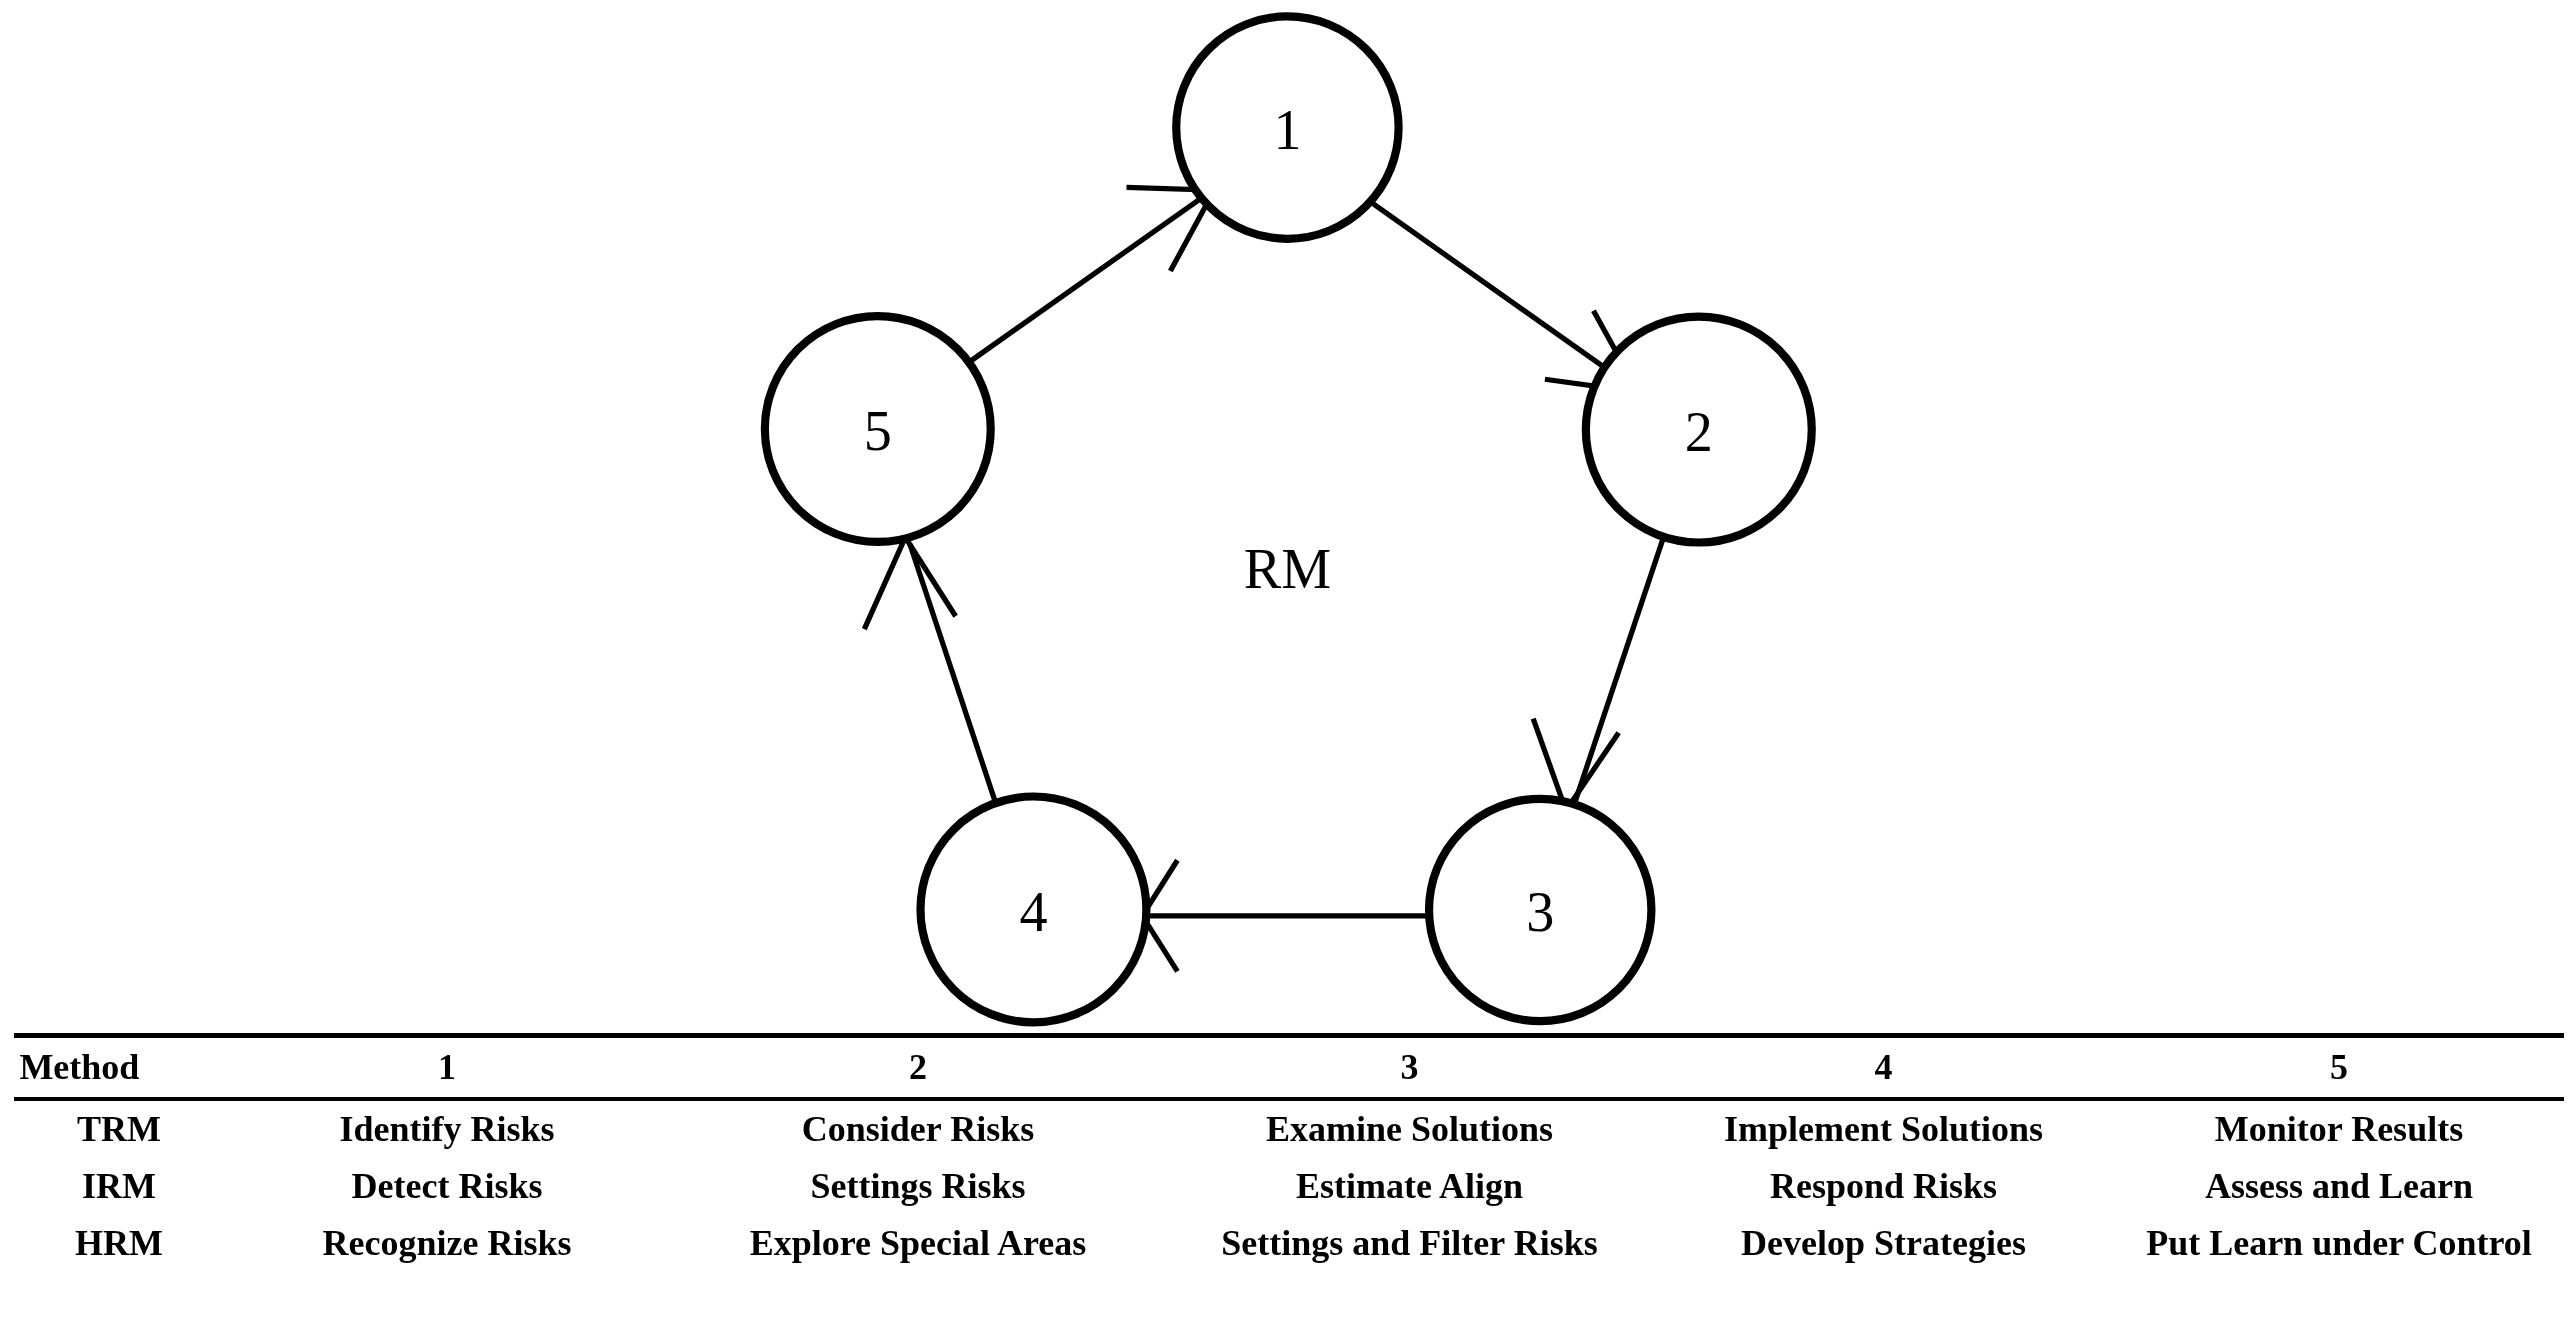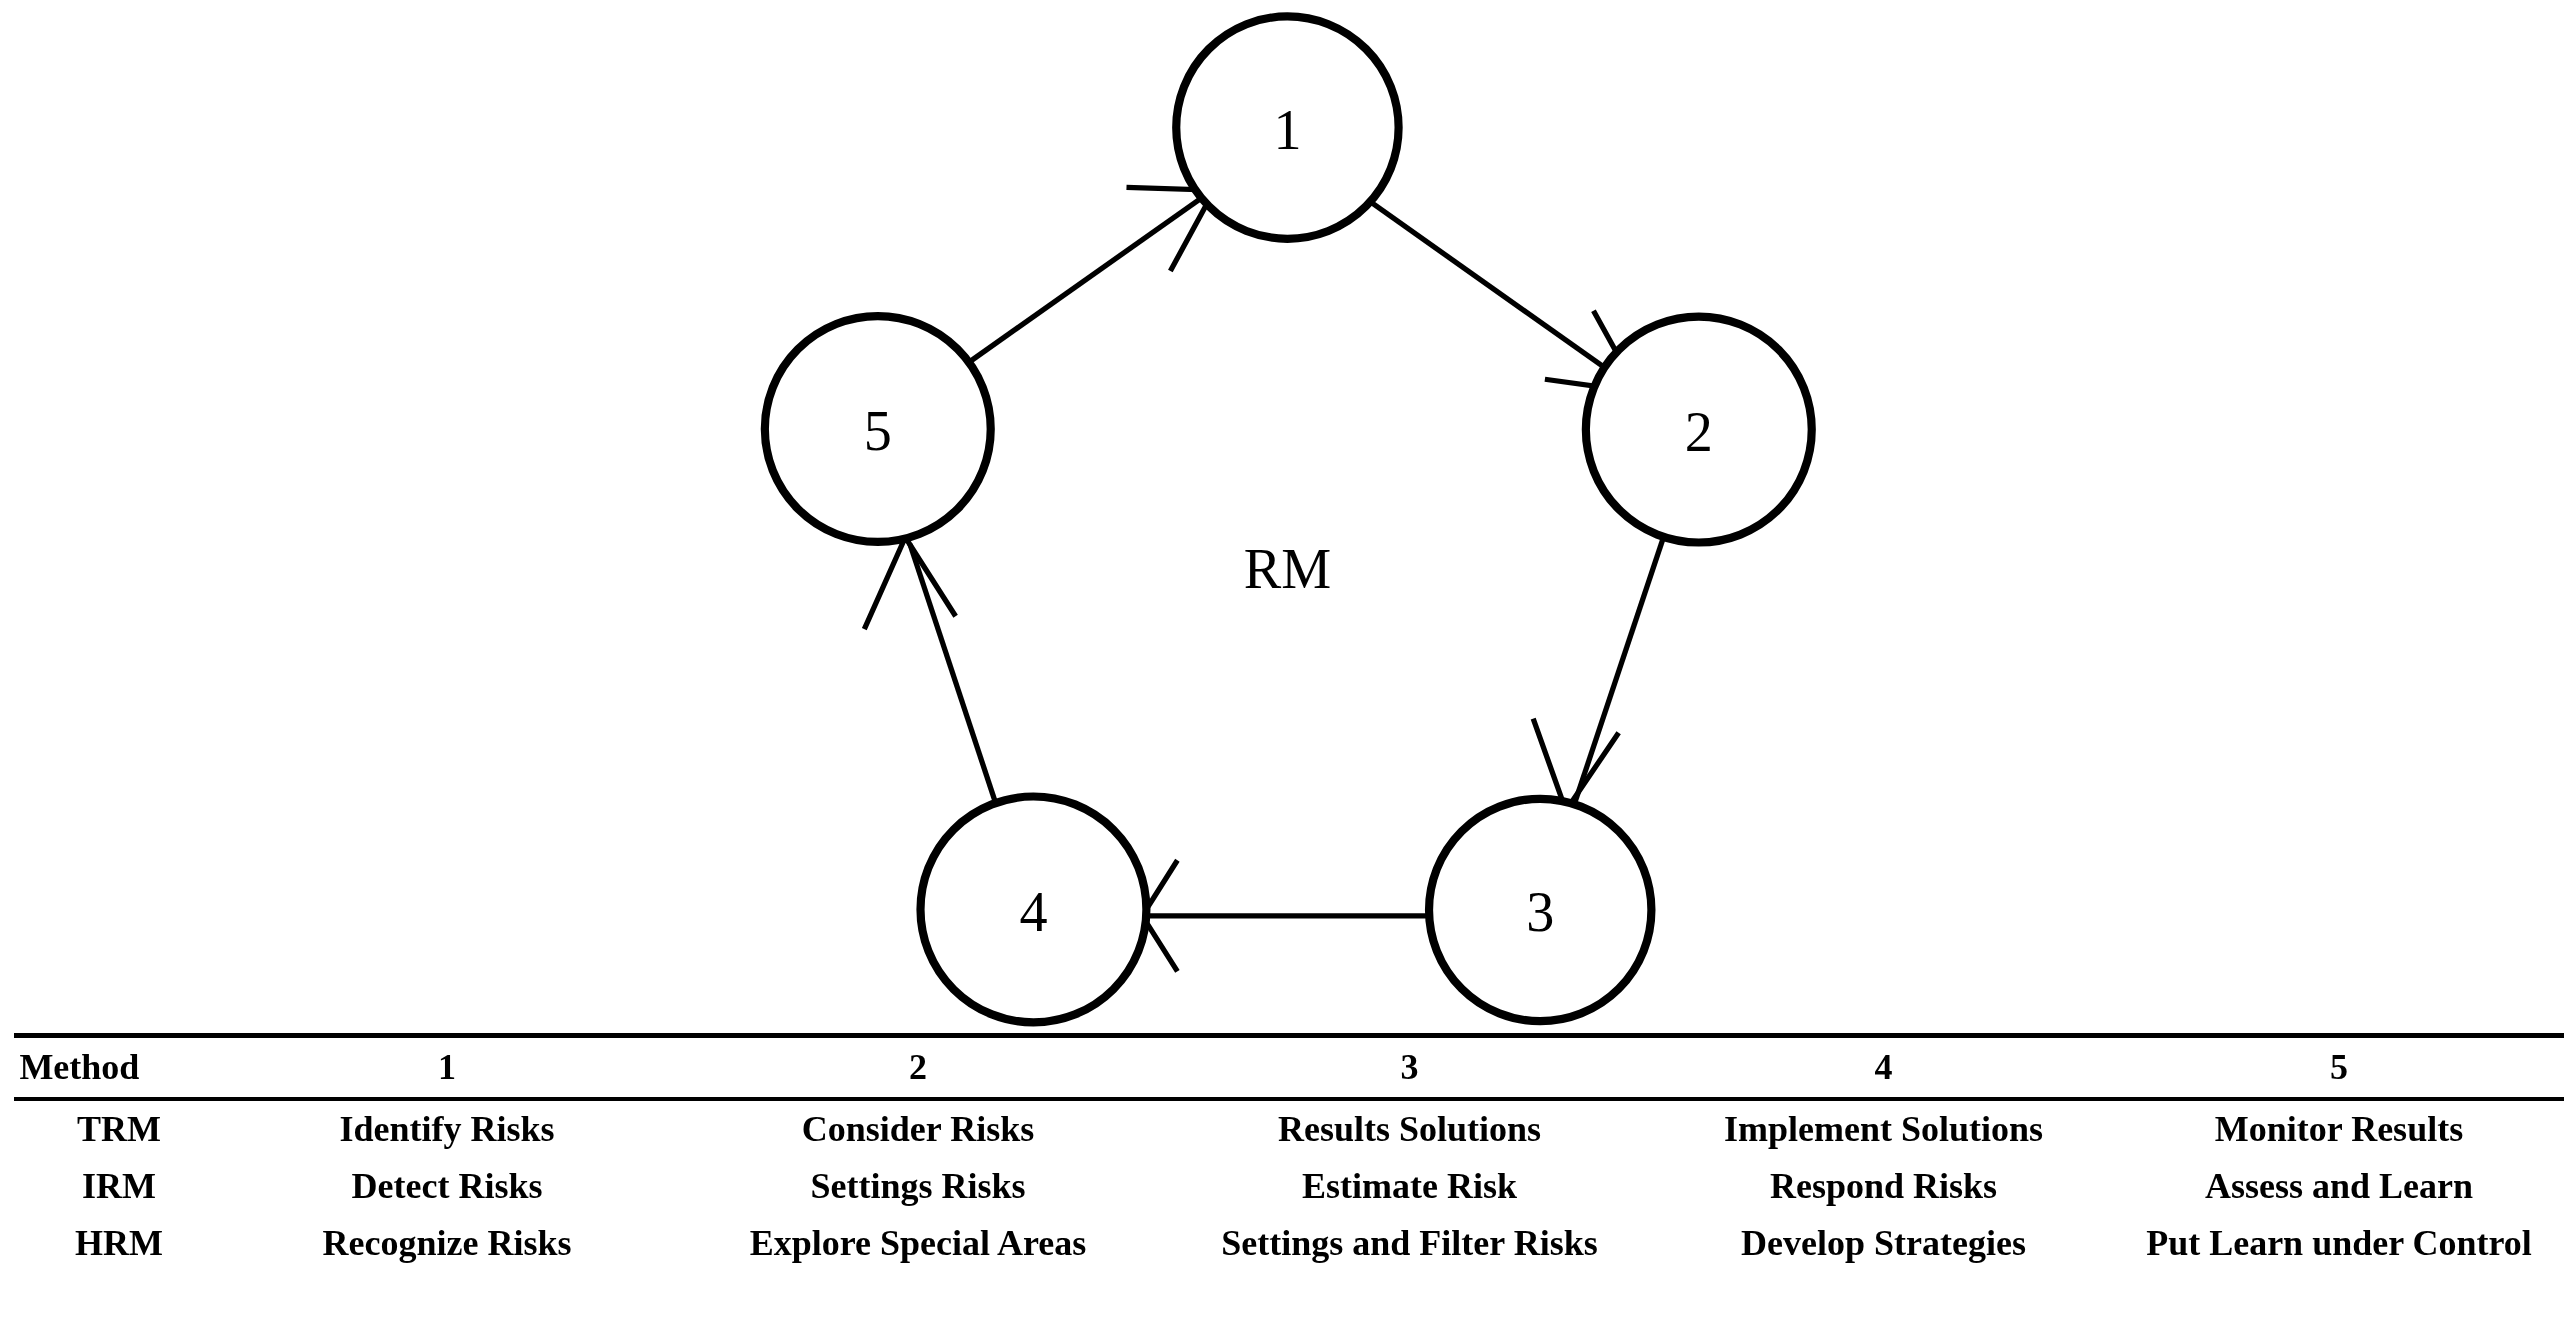--- a/index.html
+++ b/index.html
@@ -205,29 +205,29 @@
           <th class="rule-top">3</th>
           <th class="rule-top">4</th>
           <th class="rule-top">5</th>
         </tr>
       </thead>
       <tbody>
         <tr>
           <td class="rule-mid">TRM</td>
           <td class="rule-mid">Identify Risks</td>
           <td class="rule-mid">Consider Risks</td>
-          <td class="rule-mid">Results Solutions</td>
+          <td class="rule-mid">Examine Solutions</td>
           <td class="rule-mid">Implement Solutions</td>
           <td class="rule-mid">Monitor Results</td>
         </tr>
         <tr>
           <td>IRM</td>
           <td>Detect Risks</td>
           <td>Settings Risks</td>
-          <td>Estimate Risk</td>
+          <td>Estimate Align</td>
           <td>Respond Risks</td>
           <td>Assess and Learn</td>
         </tr>
         <tr>
           <td>HRM</td>
           <td>Recognize Risks</td>
           <td>Explore Special Areas</td>
           <td>Settings and Filter Risks</td>
           <td>Develop Strategies</td>
           <td>Put Learn under Control</td>

